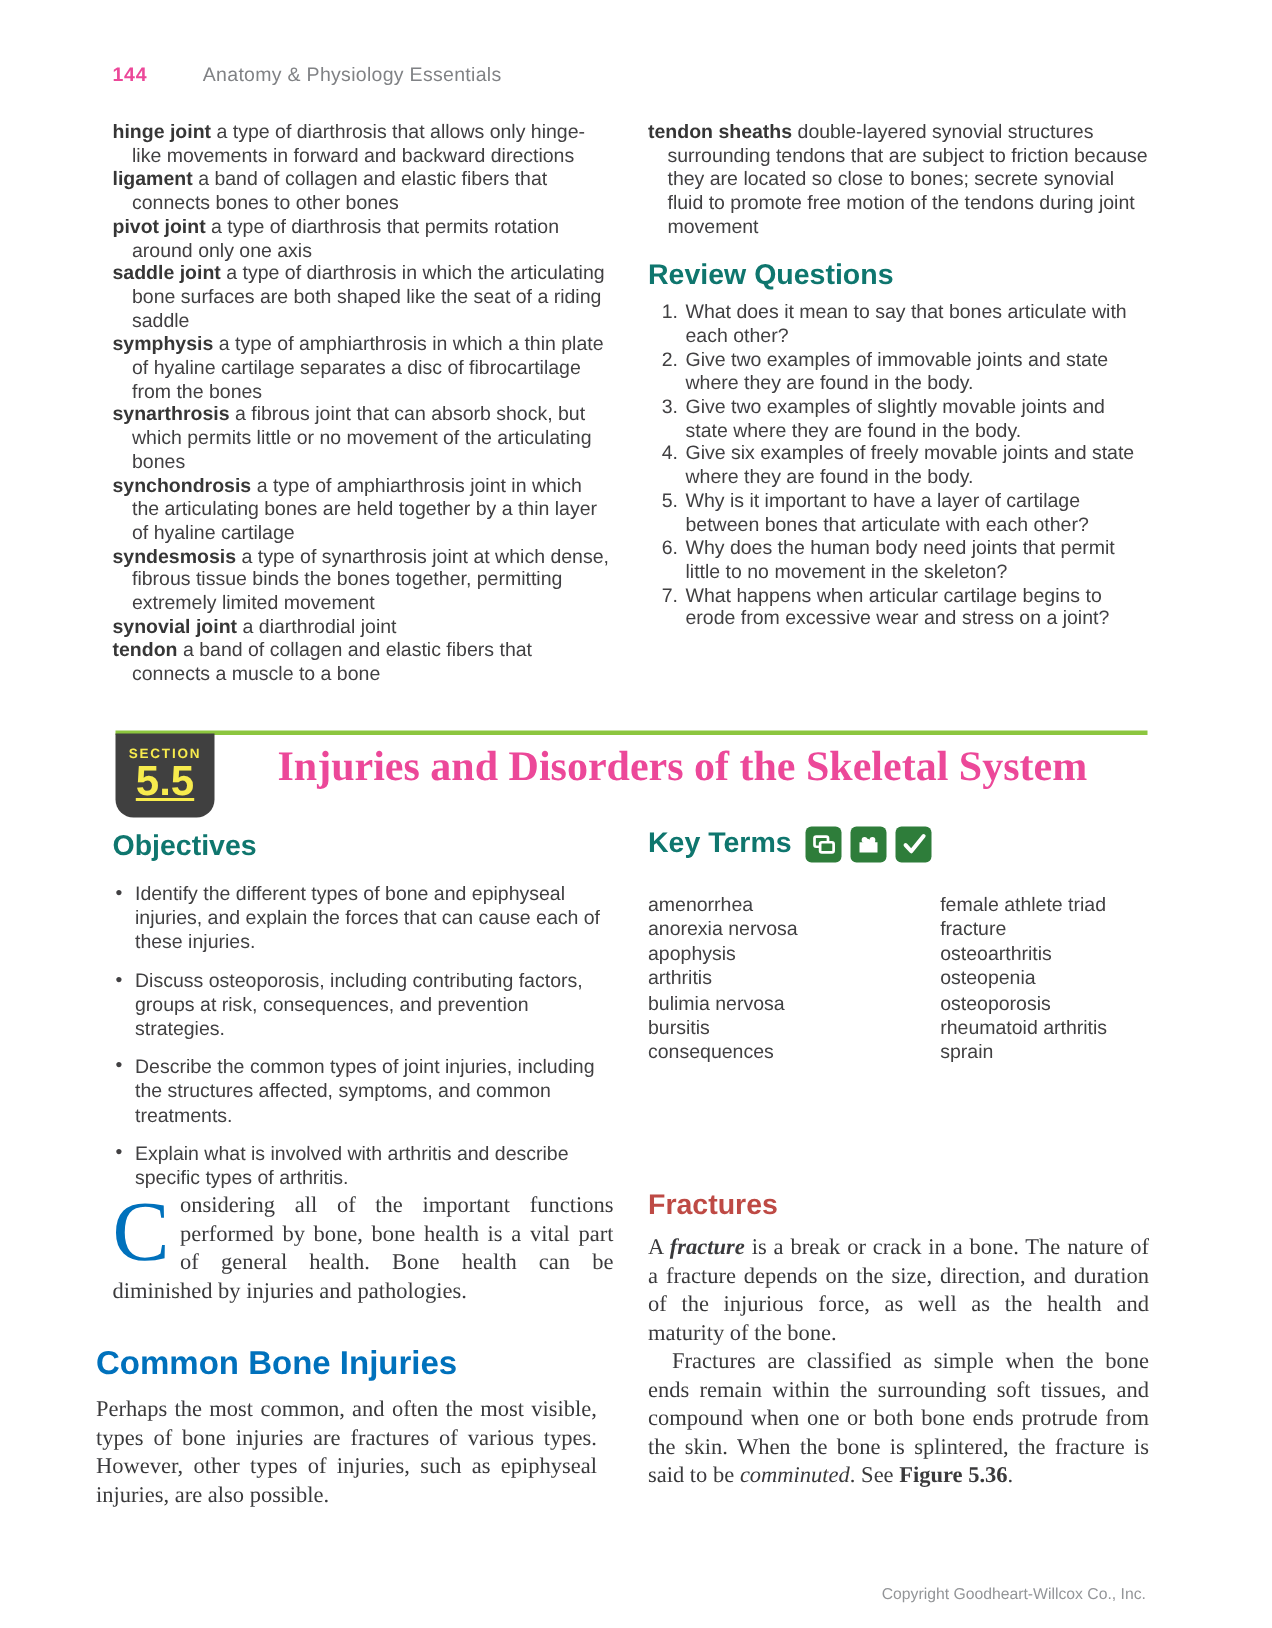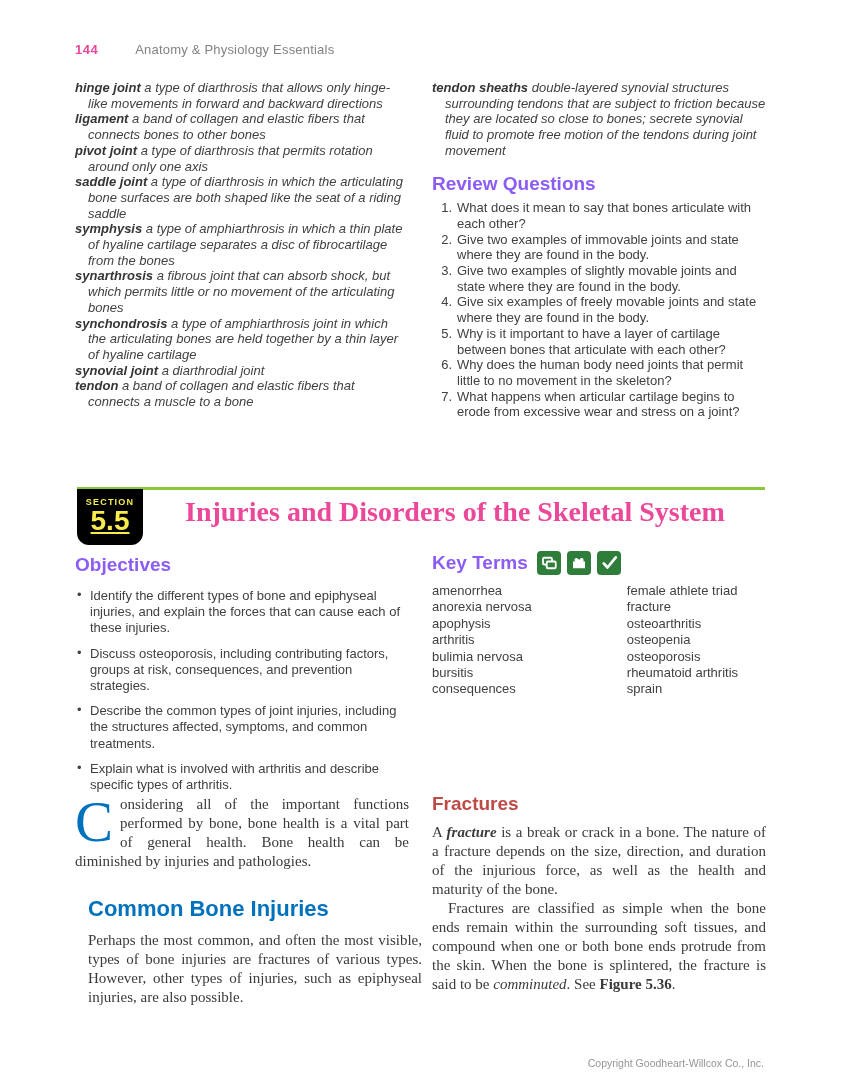--- a/index.html
+++ b/index.html
@@ -12,35 +12,35 @@
 
   
   .header { left: 75px; top: 42px; font-size: 13px; color: #808285; }
   .header .pagenum { font-weight: bold; color: #ec4899; letter-spacing: .5px; }
   .header .runhead { margin-left: 37px; letter-spacing: .2px; }
 
   
   .col { width: 334px; font-size: 13px; line-height: 15.7px; }
   .gloss-left  { left: 75px;  top: 80px; }
   .gloss-right { left: 432px; top: 80px; }
-  .gloss-item { padding-left: 13px; text-indent: -13px; font-style: italic; }
+  .gloss-item { padding-left: 13px; text-indent: -13px; }
   .gloss-item b { font-weight: bold; color: #363636; }
 
   
-  .green-h { color: #8b5cf6; font-weight: bold; font-size: 19px; margin: 0; }
+  .green-h { color: #0f766e; font-weight: bold; font-size: 19px; margin: 0; }
 
   
   .review-head { margin-top: 17px; margin-bottom: 9px; }
   .rq-item { position: relative; padding-left: 25px; }
   .rq-num { position: absolute; left: 0; width: 20px; text-align: right; }
 
   
   .sect-line { left: 77px; top: 487px; width: 688px; height: 3px; background: #8cc63f; }
   .sect-badge {
-    left: 77px; top: 489px; width: 66px; height: 56px; background: #000000;
+    left: 77px; top: 489px; width: 66px; height: 56px; background: #404040;
     border-radius: 0 0 12px 12px; text-align: center; color: #f7eb4d;
   }
   .sect-badge .lbl { font-size: 9px; font-weight: bold; letter-spacing: 1.2px; margin-top: 8px; }
   .sect-badge .num { font-size: 28px; font-weight: bold; line-height: 27px; text-decoration: underline; }
   .sect-title {
     left: 185px; top: 496px; width: 585px;
     font-family: "Liberation Serif", serif; font-weight: bold;
     font-size: 28px; color: #ec4899;
   }
 
@@ -51,39 +51,39 @@
   .objectives li .bullet { position: absolute; left: 2px; top: -1px; }
 
   
   .keyterms { left: 432px; top: 551px; width: 334px; }
   .kt-headrow { display: flex; align-items: center; gap: 9px; }
   .kt-icons { display: flex; gap: 6px; }
   .kt-icon {
     width: 24px; height: 24px; background: #2e7d3a; border-radius: 4px;
     display: flex; align-items: center; justify-content: center;
   }
-  .kt-cols { display: flex; margin-top: 8px; font-size: 13px; line-height: 16.4px; gap: 47px; }
+  .kt-cols { display: flex; margin-top: 20px; font-size: 13px; line-height: 16.4px; gap: 47px; }
   .kt-col1 { width: 172px; }
   .kt-col2 { width: 162px; }
 
   
   .serif-p {
     font-family: "Liberation Serif", serif; font-size: 15px;
     line-height: 19px; text-align: justify; color: #3a3a3c; margin: 0;
   }
 
   
   .intro { left: 75px; top: 795px; width: 334px; }
   .dropcap {
     float: left; color: #0071bc; font-family: "Liberation Serif", serif;
     font-size: 57px; line-height: 47px; padding: 3px 7px 0 0;
   }
 
   
-  .cbi { left: 88px; top: 896px; width: 334px; }
+  .cbi { left: 64px; top: 896px; width: 334px; }
   .cbi h2 { margin: 0 0 9px 0; font-size: 22px; color: #0071bc; font-weight: bold; }
 
   
   .fractures { left: 432px; top: 793px; width: 334px; }
   .fractures h3 { margin: 0 0 8px 0; font-size: 19px; color: #be4a45; font-weight: bold; }
   .p-indent { text-indent: 16px; }
   .bi { font-weight: bold; font-style: italic; }
 
   
   .footer { right: 84px; top: 1057px; font-size: 10.5px; color: #939598; }
@@ -104,20 +104,21 @@
     <div class="gloss-item"><b>pivot joint</b> <span>a type of diarthrosis that permits rotation around only one axis</span></div>
 
     <div class="gloss-item"><b>saddle joint</b> <span>a type of diarthrosis in which the articulating bone surfaces are both shaped like the seat of a riding saddle</span></div>
 
     <div class="gloss-item"><b>symphysis</b> <span>a type of amphiarthrosis in which a thin plate of hyaline cartilage separates a disc of fibrocartilage from the bones</span></div>
 
     <div class="gloss-item"><b>synarthrosis</b> <span>a fibrous joint that can absorb shock, but which permits little or no movement of the articulating bones</span></div>
 
     <div class="gloss-item"><b>synchondrosis</b> <span>a type of amphiarthrosis joint in which the articulating bones are held together by a thin layer of hyaline cartilage</span></div>
 
+    <div class="gloss-item"><b>syndesmosis</b> <span>a type of synarthrosis joint at which dense, fibrous tissue binds the bones together, permitting extremely limited movement</span></div>
 
     <div class="gloss-item"><b>synovial joint</b> <span>a diarthrodial joint</span></div>
 
     <div class="gloss-item"><b>tendon</b> <span>a band of collagen and elastic fibers that connects a muscle to a bone</span></div>
   </div>
 
 <div class="abs col gloss-right">
   <div>
 
       <div class="gloss-item"><b>tendon sheaths</b> <span>double-layered synovial structures surrounding tendons that are subject to friction because they are located so close to bones; secrete synovial fluid to promote free motion of the tendons during joint movement</span></div>

